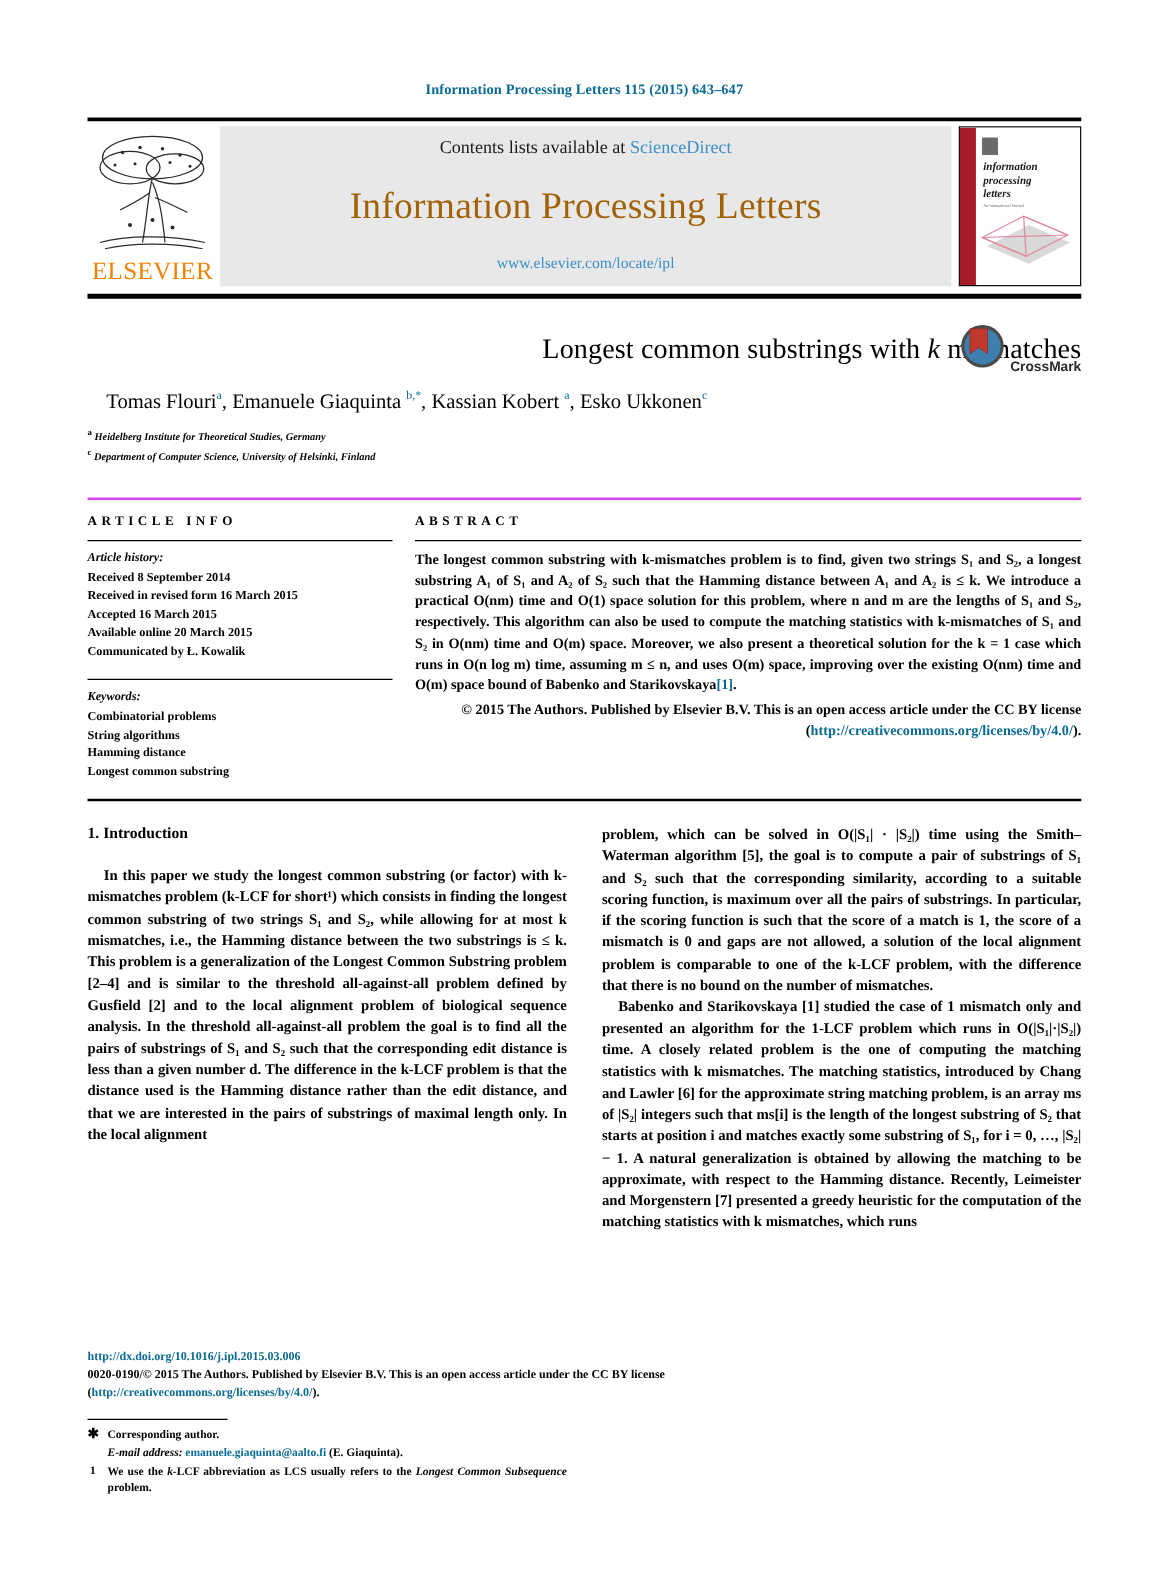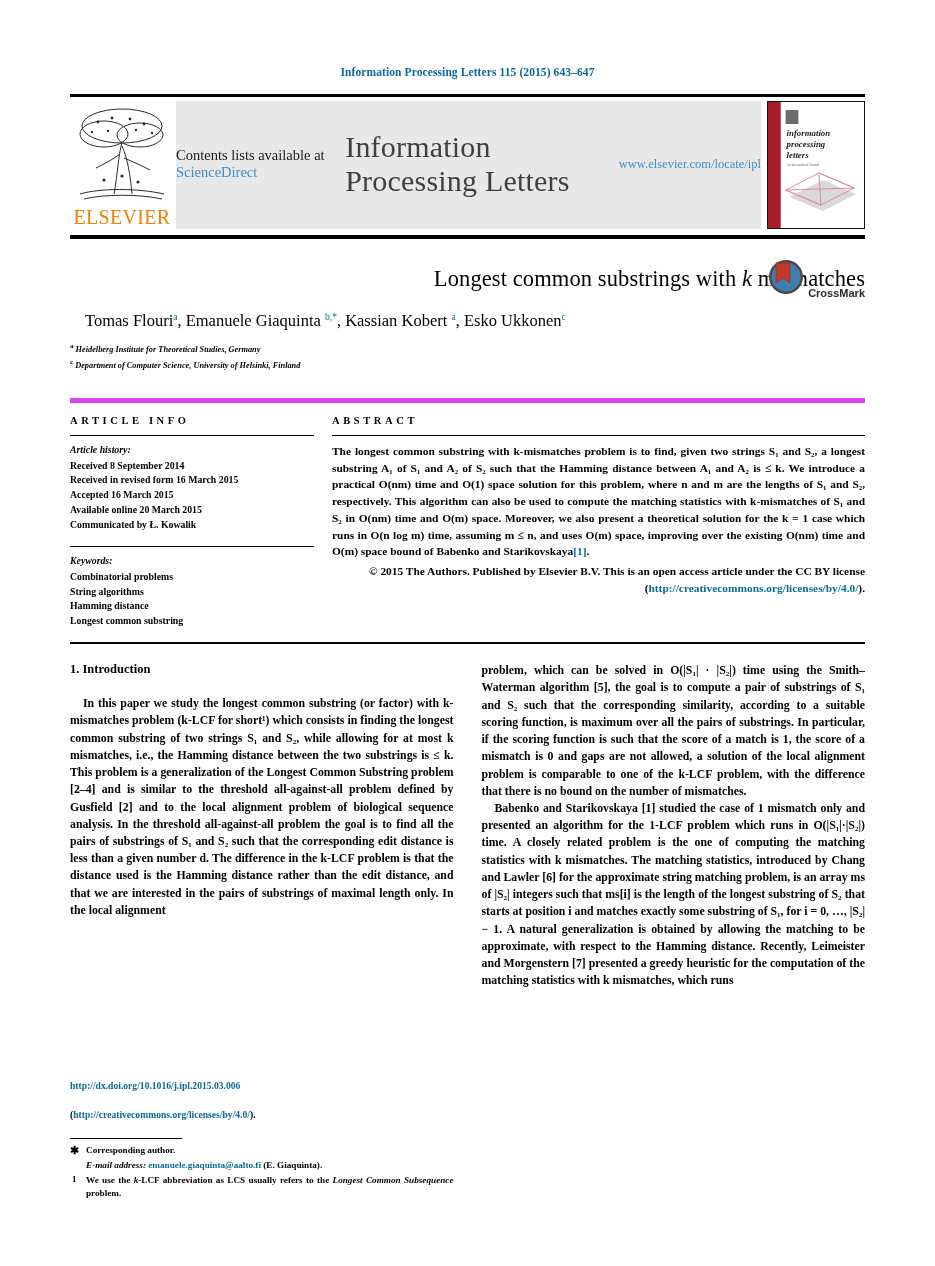--- a/index.html
+++ b/index.html
@@ -54,32 +54,32 @@
     color: #ef8200;
     font-size: 20px;
     letter-spacing: .3px;
     line-height: 1;
     margin-top: 1px;
   }
   .masthead-center {
     flex: 1 1 auto;
     background: #e8e8e8;
     display: flex;
-    flex-direction: row;
+    flex-direction: column;
     justify-content: space-between;
     align-items: center;
     padding: 9px 0 11px 0;
     margin-left: 2px;
   }
   .contents-line { font-size: 14.5px; color: #1a1a1a; }
   .contents-line .sd { color: #3d8fc9; }
   .journal-title {
     font-size: 30px;
     letter-spacing: .2px;
-    color: #404040;
+    color: #a16207;
   }
   .journal-url { font-size: 12.5px; color: #3d8fc9; }
   .cover-thumb {
     flex: 0 0 98px;
     width: 98px;
     margin-left: 6px;
     border: 1.5px solid #111;
     background: #fff;
     position: relative;
     overflow: hidden;
@@ -122,21 +122,21 @@
     display: flex; align-items: flex-end; gap: 4px;
   }
   .crossmark-label {
     font-size: 11px; font-weight: bold; color: #2a2a2a;
     font-family: "Liberation Sans", sans-serif;
   }
 
   
   .info-abstract {
     margin: 26px 70px 0 70px;
-    border-top: 5px solid #d946ef;
+    border-top: 2px solid #d946ef;
     padding-top: 12px;
     display: flex;
     gap: 18px;
     justify-content: center;
   }
   .col-info { flex: 0 0 244px; }
   .col-abs  { flex: 1 1 auto; }
   .sec-head {
     font-size: 10.5px;
     font-weight: bold;
@@ -380,17 +380,17 @@
     </div>
 
     <div class="bcol">
       <p class="p">problem, which can be solved in O(|S₁| · |S₂|) time using the Smith–Waterman algorithm [5], the goal is to compute a pair of substrings of S₁ and S₂ such that the corresponding similarity, according to a suitable scoring function, is maximum over all the pairs of substrings. In particular, if the scoring function is such that the score of a match is 1, the score of a mismatch is 0 and gaps are not allowed, a solution of the local alignment problem is comparable to one of the k-LCF problem, with the difference that there is no bound on the number of mismatches.</p>
       <p class="p">Babenko and Starikovskaya [1] studied the case of 1 mismatch only and presented an algorithm for the 1-LCF problem which runs in O(|S₁|·|S₂|) time. A closely related problem is the one of computing the matching statistics with k mismatches. The matching statistics, introduced by Chang and Lawler [6] for the approximate string matching problem, is an array ms of |S₂| integers such that ms[i] is the length of the longest substring of S₂ that starts at position i and matches exactly some substring of S₁, for i = 0, …, |S₂| − 1. A natural generalization is obtained by allowing the matching to be approximate, with respect to the Hamming distance. Recently, Leimeister and Morgenstern [7] presented a greedy heuristic for the computation of the matching statistics with k mismatches, which runs</p>
     </div>
   </div>
 
   <div class="page-footer">
     <span class="doi">http://dx.doi.org/10.1016/j.ipl.2015.03.006</span>
-    <br>
+    <span>0020-0190/© 2015 The Authors. Published by Elsevier B.V. This is an open access article under the CC BY license</span><br>
     <span>(</span><span class="lnk">http://creativecommons.org/licenses/by/4.0/</span><span>).</span>
   </div>
 
 </div>
 
 </body></html>

